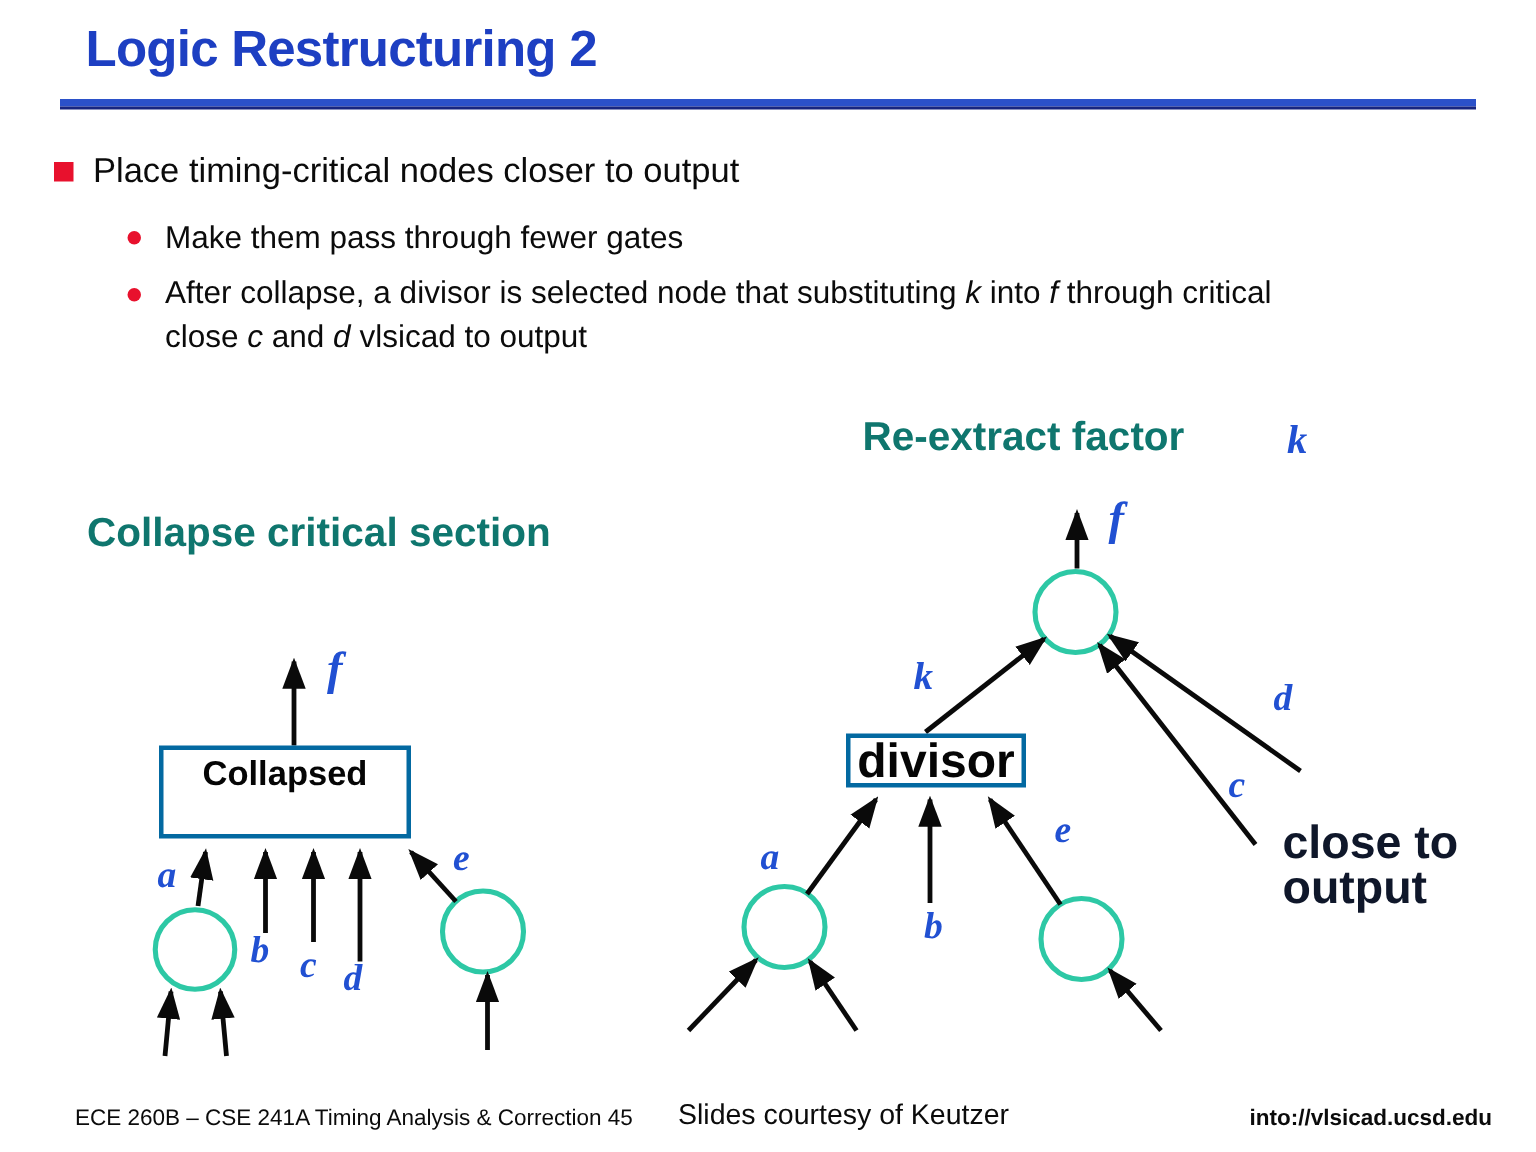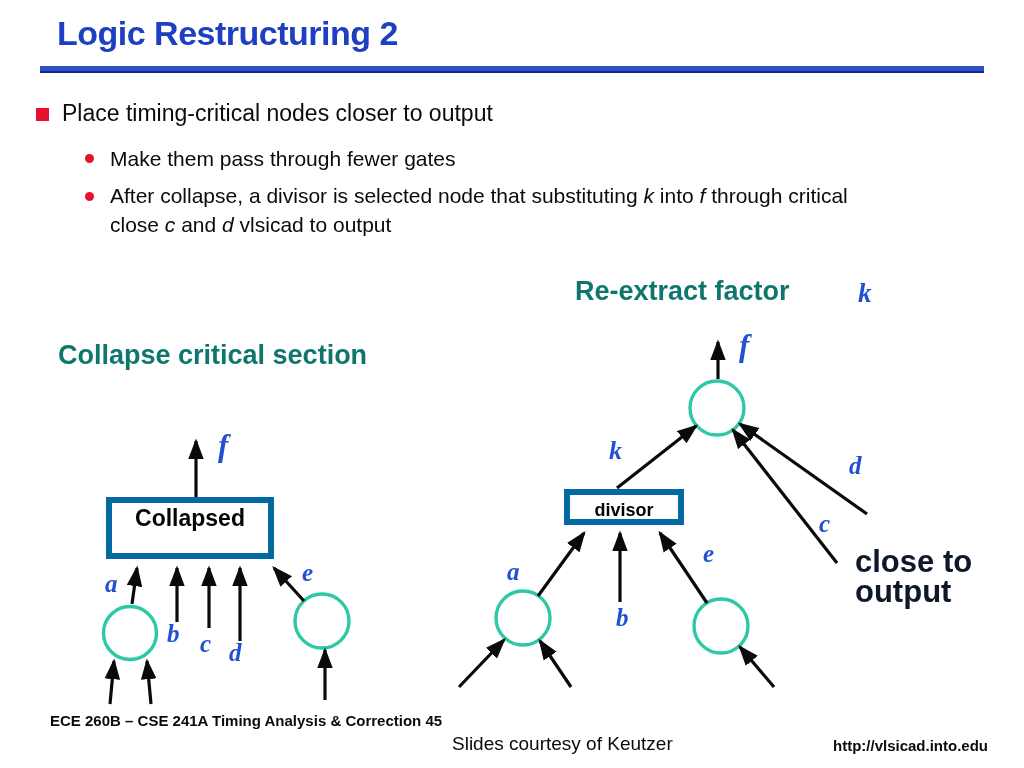--- a/index.html
+++ b/index.html
@@ -16,34 +16,34 @@
   .sq  { width:13px; height:13px; background:#e8112d; }
   .dot { width:9px; height:9px; border-radius:50%; background:#e8112d; }
   .b1t { font-size:23px; color:#0b0b0b; }
   .b2t { font-size:21px; color:#0b0b0b; line-height:29px; }
   .b2t i { font-style:italic; }
 
   
   .h2 { font-size:27px; font-weight:bold; color:#0f766e; }
 
   
-  .tealbox { border:6px solid #0369a1; background:transparent; text-align:center;
+  .tealbox { border:3px solid #0369a1; background:transparent; text-align:center;
              font-weight:bold; color:#050505; }
   .box-collapsed { left:106px; top:497px; width:168px; height:62px; font-size:23px; line-height:26px; padding-top:2px; }
-  .box-divisor   { left:564px; top:489px; width:120px; height:36px; font-size:18px; line-height:31px; }
+  .box-divisor   { left:564px; top:489px; width:120px; height:36px; font-size:32px; line-height:31px; }
 
   
   .lbl { position:absolute; font-family:"Liberation Serif", serif; font-style:italic; font-weight:bold;
          color:#2150d2; font-size:25px; }
   .lbl.big { font-size:31px; }
 
   .note { left:855px; top:547px; font-size:31px; font-weight:bold; color:#0f172a; line-height:30px; }
 
   
-  .foot-l { left:50px;  top:712px; font-size:15px; font-weight:bold; }
+  .foot-l { left:50px;  top:737px; font-size:15px; font-weight:normal; }
   .foot-c { left:452px; top:733px; font-size:19px; }
   .foot-r { left:833px; top:737px; font-size:15px; font-weight:bold; }
 
   svg.overlay { position:absolute; left:0; top:0; pointer-events:none; }
   .edge { stroke:#0a0a0a; stroke-width:3.2; fill:none; }
   .node { stroke:#2dc8a5; stroke-width:3.4; fill:#ffffff; }
 </style>
 </head>
 <body>
 
@@ -128,13 +128,13 @@
 <span class="lbl" style="left:849px; top:452px;">d</span>
 <span class="lbl" style="left:703px; top:540px;">e</span>
 
 <div class="abs note">
   <div>close to</div>
   <div>output</div>
 </div>
 
 <div class="abs foot-l">ECE 260B – CSE 241A Timing Analysis &amp; Correction 45</div>
 <div class="abs foot-c">Slides courtesy of Keutzer</div>
-<div class="abs foot-r">http://vlsicad.into.edu</div>
+<div class="abs foot-r">into://vlsicad.ucsd.edu</div>
 
 </body></html>

